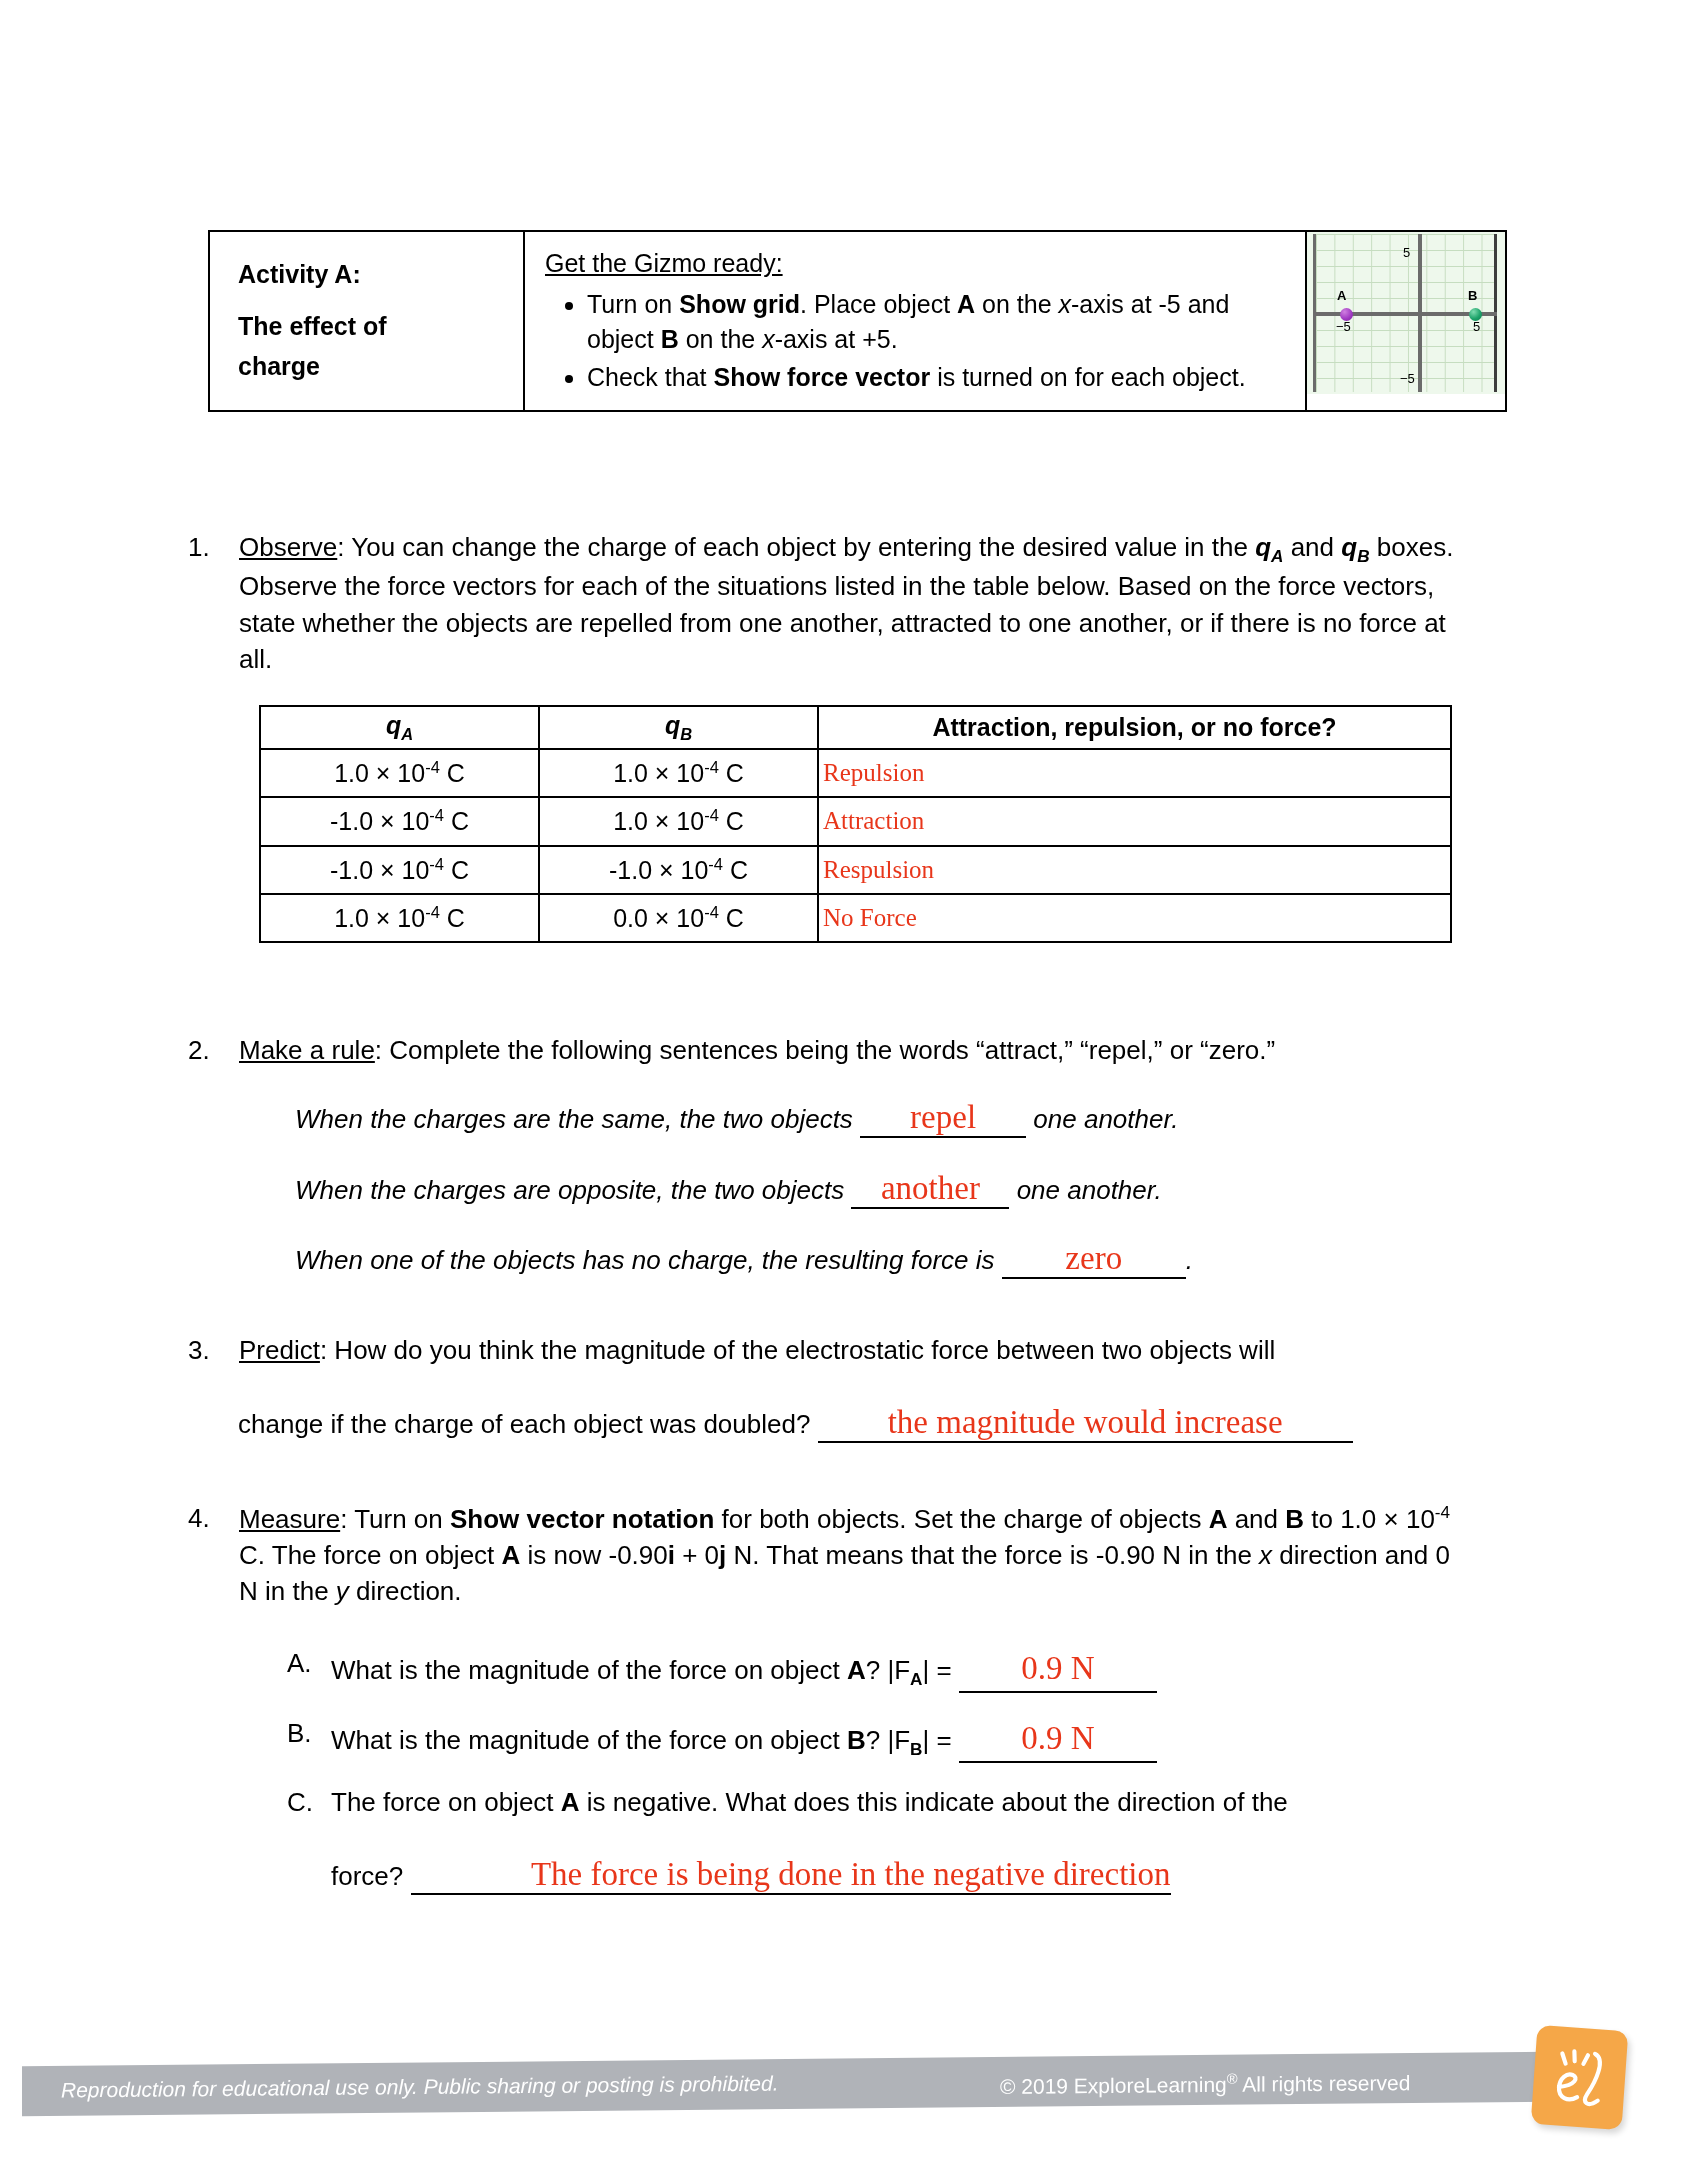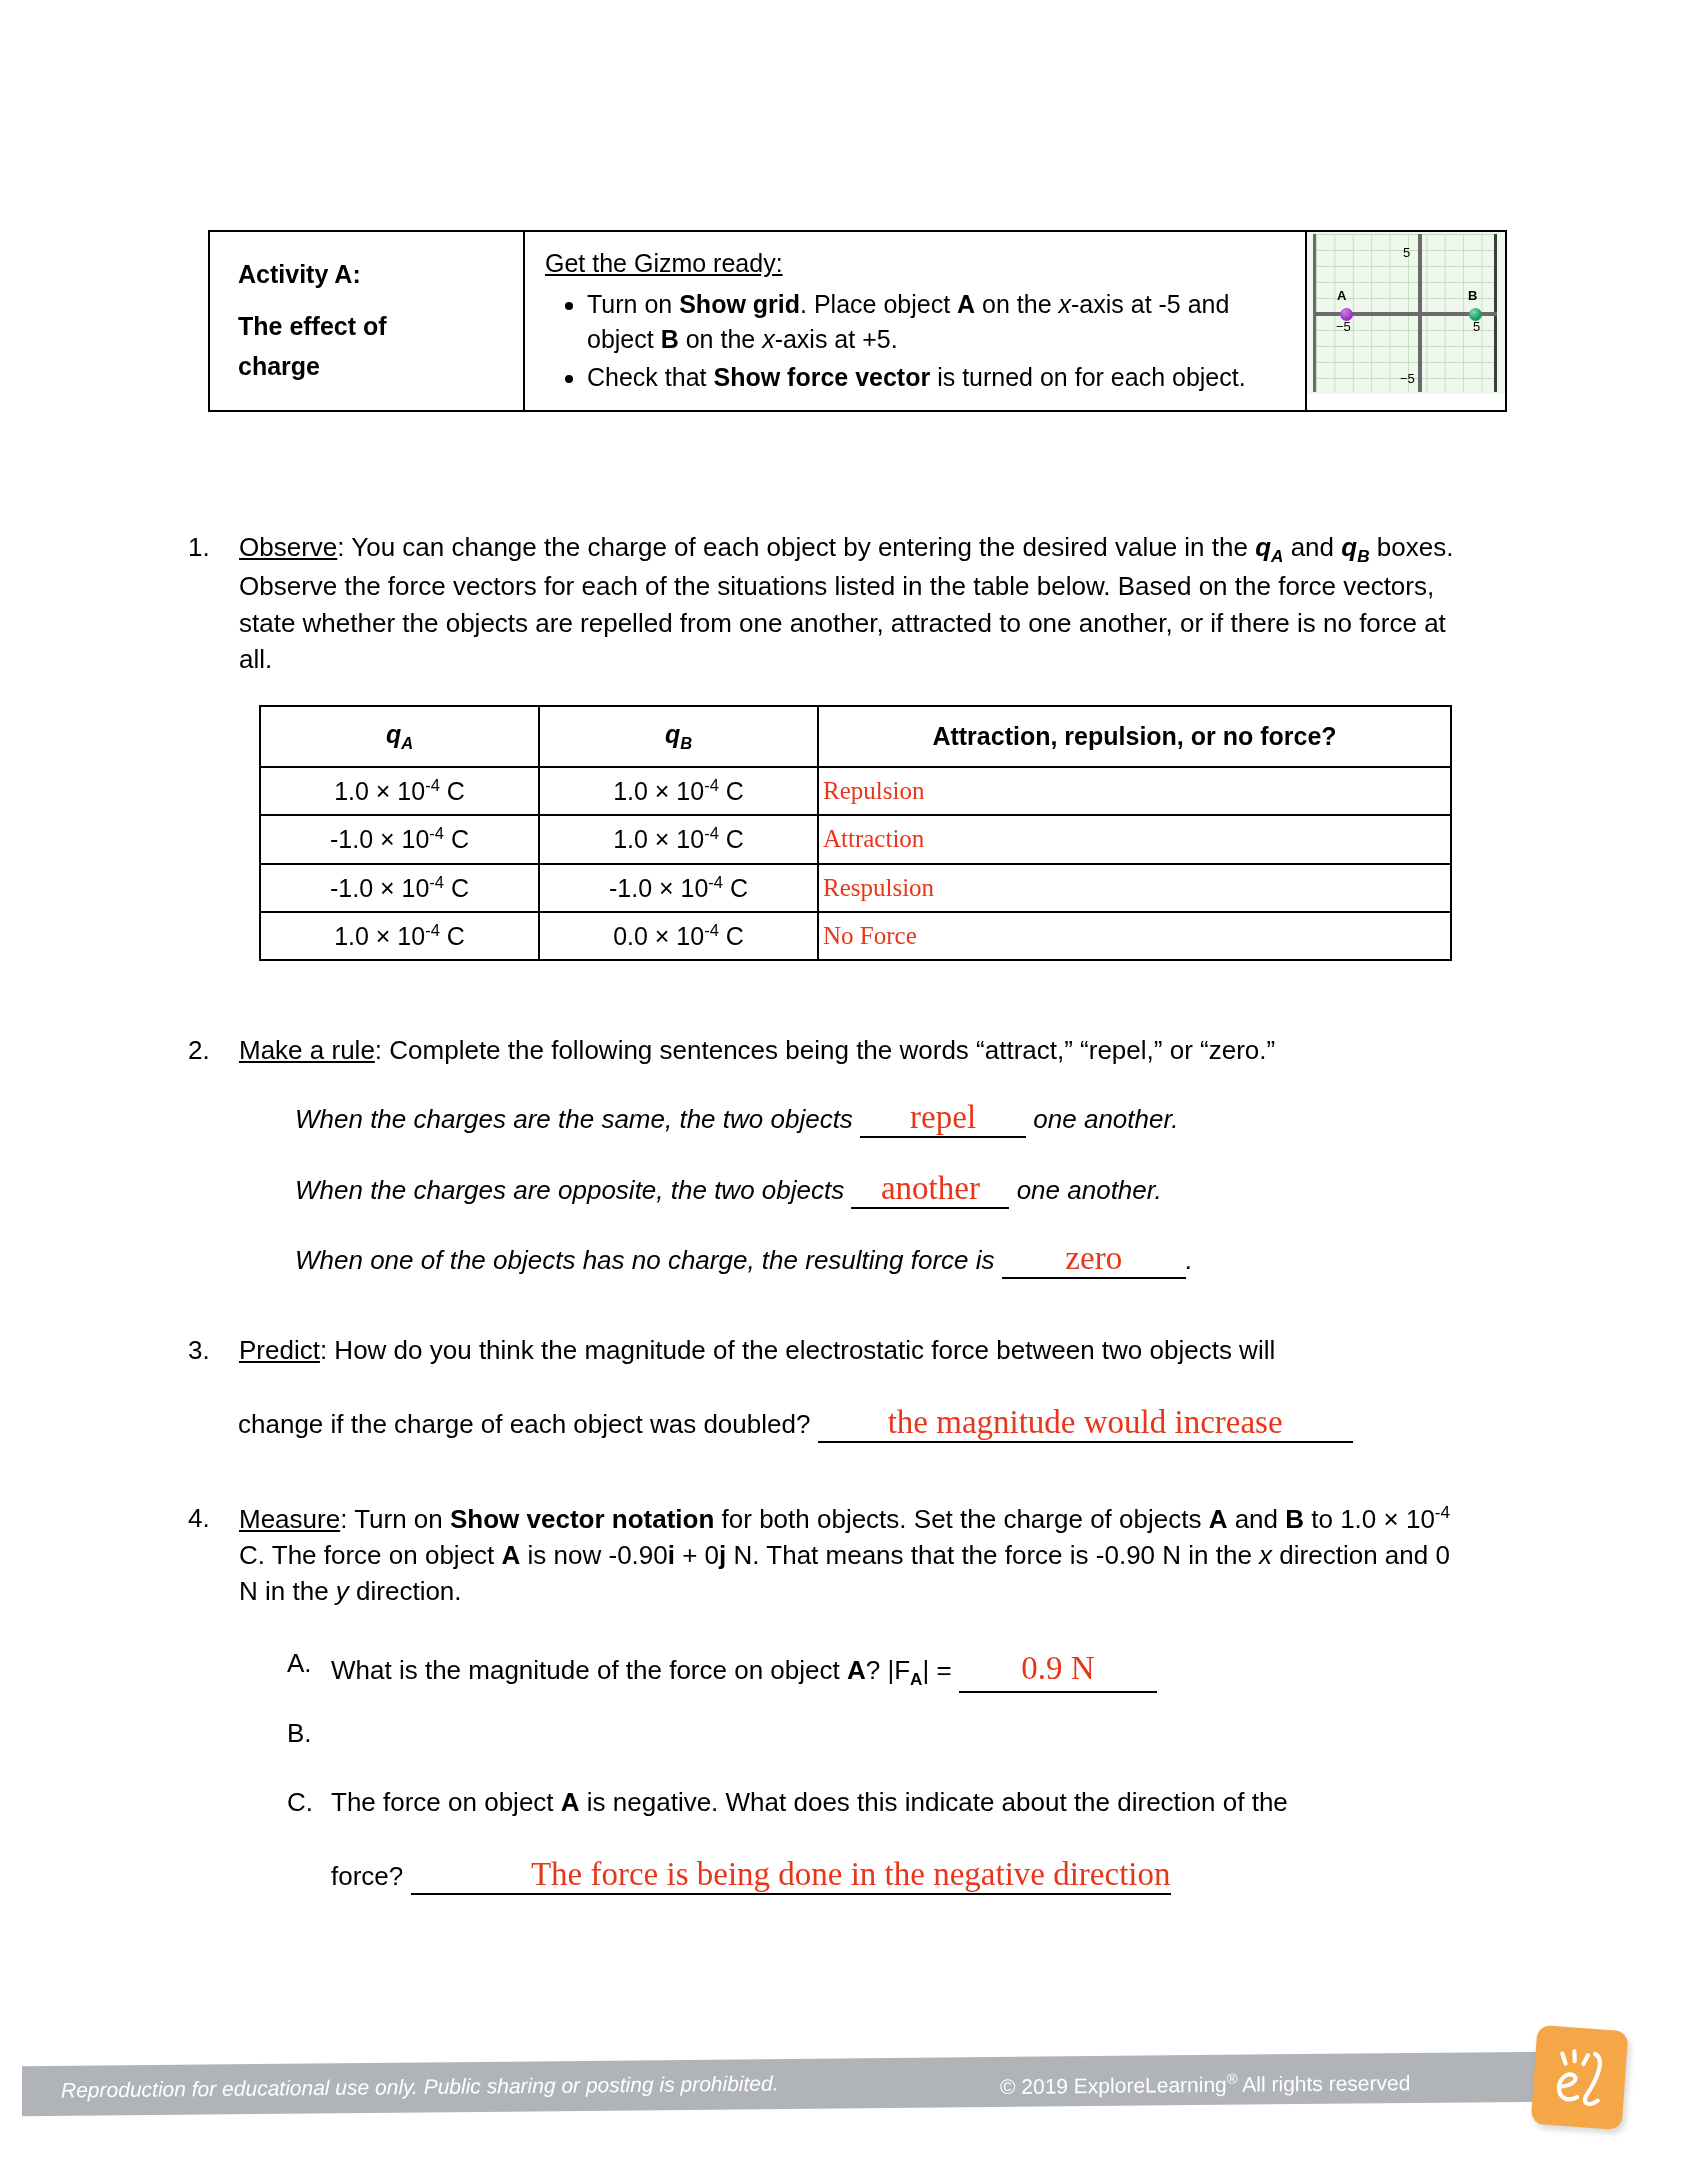--- a/index.html
+++ b/index.html
@@ -187,21 +187,21 @@
     table-layout: fixed;
   }
   .data-table th, .data-table td {
     border: 2px solid #000;
     font-size: 25px;
     padding: 8px 4px;
   }
   .data-table th {
     text-align: center;
     font-weight: bold;
-    padding: 13px 4px;
+    padding: 4px 4px;
   }
   .col-qa { width: 269px; }
   .col-qb { width: 269px; margin-top: 13px; }
   .cell-c { text-align: center; }
   .ans {
     color: #e8361a;
     font-family: "Liberation Serif", serif;
     font-size: 27px;
     padding-left: 50px;
   }
@@ -410,20 +410,21 @@
     <div class="body"><span class="u">Measure</span><span>: Turn on </span><span class="b">Show vector notation</span><span> for both objects. Set the charge of objects </span><span class="b">A</span><span> and </span><span class="b">B</span><span> to 1.0 × 10</span><sup>-4</sup><span> C. The force on object </span><span class="b">A</span><span> is now -0.90</span><span class="b">i</span><span> + 0</span><span class="b">j</span><span> N. That means that the force is -0.90 N in the </span><span class="i">x</span><span> direction and 0 N in the </span><span class="i">y</span><span> direction.</span></div>
   </div>
 
   <div class="sublist" id="sub-a">
     <div class="letter">A.</div>
     <div class="body"><span>What is the magnitude of the force on object </span><span class="b">A</span><span>?  |F</span><sub class="b">A</sub><span>| = </span><span class="blank">0.9 N</span></div>
   </div>
 
   <div class="sublist" id="sub-b">
     <div class="letter">B.</div>
+    <div class="body"><span>What is the magnitude of the force on object </span><span class="b">B</span><span>?  |F</span><sub class="b">B</sub><span>| = </span><span class="blank">0.9 N</span></div>
   </div>
 
   <div class="sublist" id="sub-c">
     <div class="letter">C.</div>
     <div class="body"><span>The force on object </span><span class="b">A</span><span> is negative. What does this indicate about the direction of the</span></div>
   </div>
 
   <div id="sub-c-answer">
     <span>force? </span><span class="blank">The force is being done in the negative direction</span>
   </div>

